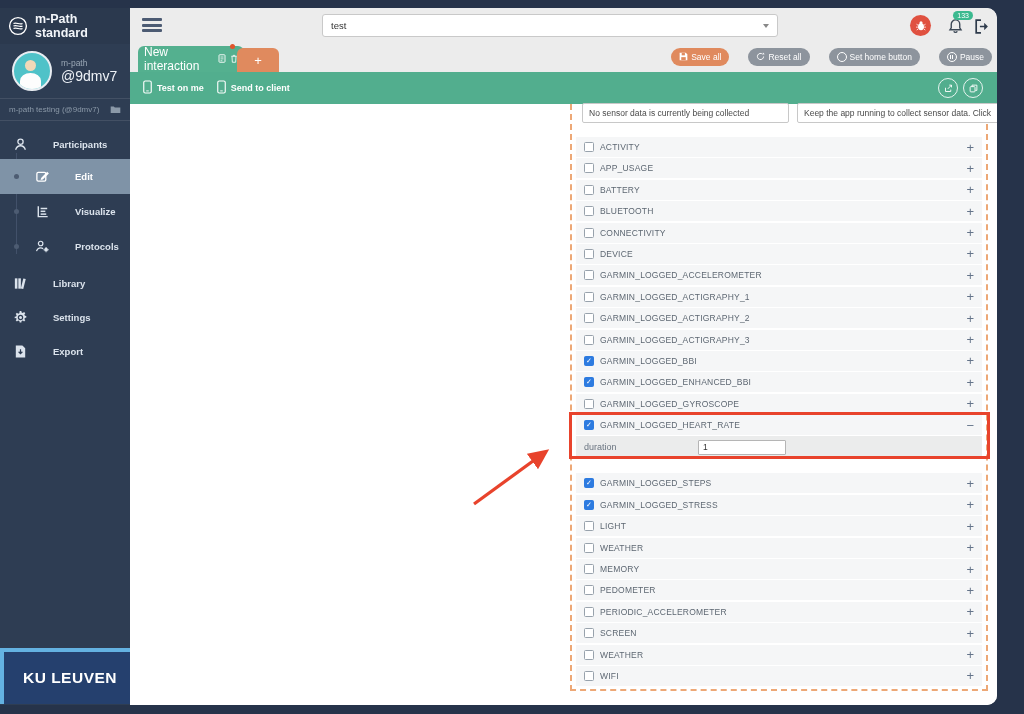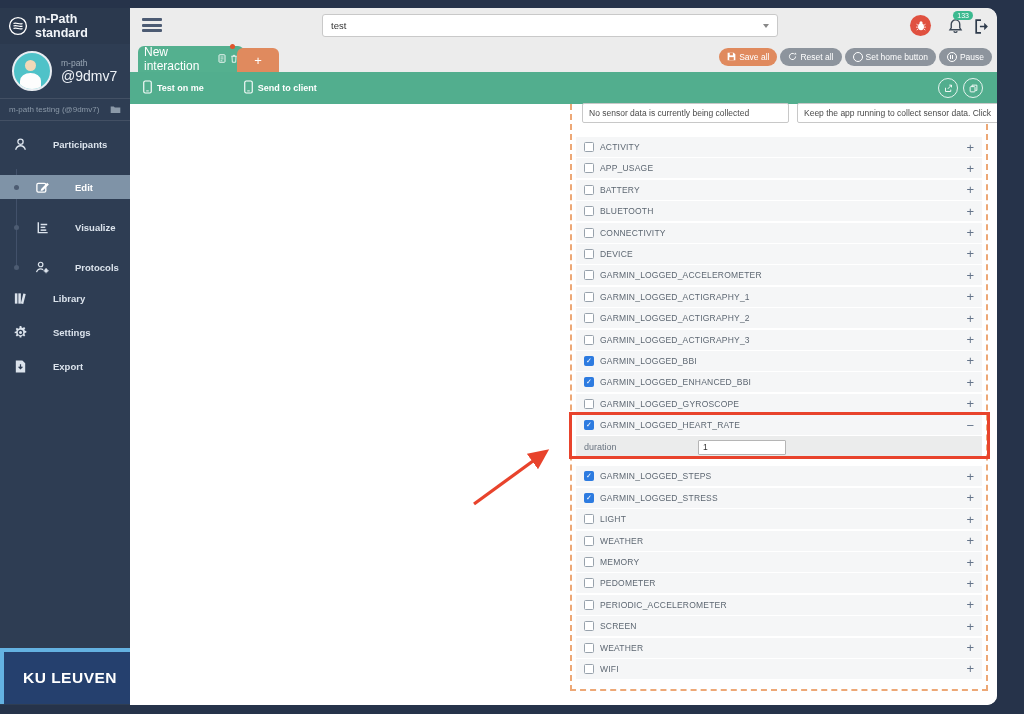--- a/index.html
+++ b/index.html
@@ -20,21 +20,21 @@
   .avatar .torso{position:absolute;left:6px;top:20px;width:21px;height:16px;border-radius:50% 50% 0 0;background:#fdfdfd;}
   .uname{font-size:8.5px;color:#9aa7b5;}
   .uhandle{font-size:14px;color:#eef2f7;}
   .projectrow{height:21px;display:flex;align-items:center;justify-content:space-between;
               padding:0 9px;border-top:1px solid rgba(255,255,255,.10);
               border-bottom:1px solid rgba(255,255,255,.10);}
   .projectrow span{font-size:8px;color:#8b99a8;}
   .menu{padding-top:8px;}
   .mi{display:flex;align-items:center;gap:25px;height:30px;padding-left:12px;}
   .mi .lbl{font-size:9.5px;font-weight:bold;color:#dbe3ec;}
-  .mi.sub{padding-left:34px;height:24px;position:relative;margin-top:16px;}
+  .mi.sub{padding-left:34px;height:35px;position:relative;}
   .mi.sub .dot{position:absolute;left:14px;top:50%;width:5px;height:5px;margin-top:-2.5px;
                border-radius:50%;background:#4d5c72;}
   .subwrap{position:relative;}
   .subwrap .rail{position:absolute;left:16px;top:-6px;bottom:10px;width:1px;background:#42516a;}
   .mi.selected{background:#7f93a7;}
   .mi.selected .lbl{color:#ffffff;}
   .mi.top3{height:30px;margin-top:4px;}
   .micon{width:16px;height:16px;flex:0 0 auto;display:flex;align-items:center;justify-content:center;}
   
   .kul{left:0;top:640px;width:132px;height:52px;background:#25406e;
@@ -52,30 +52,30 @@
         border-right:3.5px solid transparent;border-top:4px solid #888;}
   .bug{width:21px;height:21px;border-radius:50%;background:#e05140;display:flex;align-items:center;justify-content:center;}
   .badge{background:#3bb98f;color:#fff;font-size:7px;border-radius:7px;padding:1px 4px;}
   
   .tabsrow{left:0;top:34px;width:867px;height:30px;background:#ececec;}
   .tab1{left:8px;top:4px;width:94px;height:26px;background:#54b08f;border-radius:6px 6px 0 0;
         display:flex;align-items:center;gap:4px;padding:0 6px;color:#fff;font-size:12px;}
   .tabdot{left:100px;top:2px;width:5px;height:5px;border-radius:50%;background:#e0542c;}
   .tabplus{left:107px;top:6px;width:42px;height:24px;background:#e08a5e;border-radius:6px 6px 0 0;
         display:flex;align-items:center;justify-content:center;color:#fff;font-size:13px;}
-  .actionbtns{right:5px;top:40px;display:flex;gap:3px;}
+  .actionbtns{right:5px;top:40px;display:flex;gap:19px;}
   .pill{height:18px;border-radius:9px;display:flex;align-items:center;gap:3px;padding:0 8px;
         color:#fff;font-size:8.5px;white-space:nowrap;}
   .pill.orange{background:#e08a5e;}
   .pill.gray{background:#8d949d;}
   .pill .circ{width:8px;height:8px;border:1px solid #fff;border-radius:50%;display:inline-block;}
   .pill .pause{width:8px;height:8px;border:1px solid #fff;border-radius:50%;display:flex;align-items:center;justify-content:center;gap:1px;}
   .pill .pause i{width:1px;height:4px;background:#fff;display:block;}
   
-  .greenbar{left:0;top:64px;width:867px;height:32px;background:#52ae8e;display:flex;align-items:center;gap:27px;}
+  .greenbar{left:0;top:64px;width:867px;height:32px;background:#52ae8e;display:flex;align-items:center;}
   .gitem{display:flex;align-items:center;gap:5px;color:#fff;font-size:9px;font-weight:bold;margin-left:13px;}
   .gicons{margin-left:auto;margin-right:14px;display:flex;gap:5px;}
   .gcirc{width:18px;height:18px;border:1px solid rgba(255,255,255,.85);border-radius:50%;
          display:flex;align-items:center;justify-content:center;}
   
   .content{left:0;top:96px;width:867px;height:601px;background:#fff;}
   .panel{left:440px;top:0;width:418px;height:587px;border-left:2px dashed #eda876;
          border-right:2px dashed #eda876;border-bottom:2px dashed #eda876;box-sizing:border-box;}
   .infoboxes{position:absolute;left:0;top:-1px;width:100%;display:flex;gap:8px;padding-left:10px;box-sizing:border-box;}
   .infobox{height:18px;background:#fff;border:1px solid #c8c8c8;border-radius:2px;
@@ -85,21 +85,21 @@
   .ib2{width:196px;flex:0 0 auto;}
   .sensorlist{position:absolute;left:4px;top:33px;width:406px;}
   .srow{height:20px;margin-bottom:1.4px;background:#f5f6f7;display:flex;align-items:center;
         padding:0 8px;box-sizing:border-box;}
   .srow .cb{width:8px;height:8px;border:1px solid #98a2ac;border-radius:1.5px;background:#fff;
         margin-right:6px;flex:0 0 auto;}
   .srow .cb.on{background:#2d7be0;border-color:#2d7be0;color:#fff;font-size:7px;line-height:8px;
         text-align:center;}
   .srow .slabel{font-size:8.5px;color:#5d6772;letter-spacing:.2px;}
   .srow .toggle{margin-left:auto;color:#64748a;font-size:13px;font-weight:300;line-height:1;}
-  .hrgroup{position:relative;margin-bottom:8px;}
+  .hrgroup{position:relative;margin-bottom:15px;}
   .hl-box{position:absolute;left:-7px;right:-8px;top:-3px;bottom:-1px;border:3px solid #e8432c;
           pointer-events:none;z-index:5;}
   .paramrow{height:22px;background:#ebecec;display:flex;align-items:center;padding:0 8px;margin-bottom:1.4px;}
   .paramrow .plabel{font-size:9px;color:#6a7480;}
   .paramrow input{position:absolute;left:122px;width:78px;height:13px;border:1px solid #b5b5b5;
           border-radius:1px;font-size:8.5px;color:#333;padding:0 4px;font-family:"Liberation Sans",sans-serif;}
   
   .arrow-svg{left:330px;top:330px;pointer-events:none;z-index:6;}
   .edge-accent{left:0;top:228px;width:3px;height:38px;background:#e08a5e;}
 </style>

